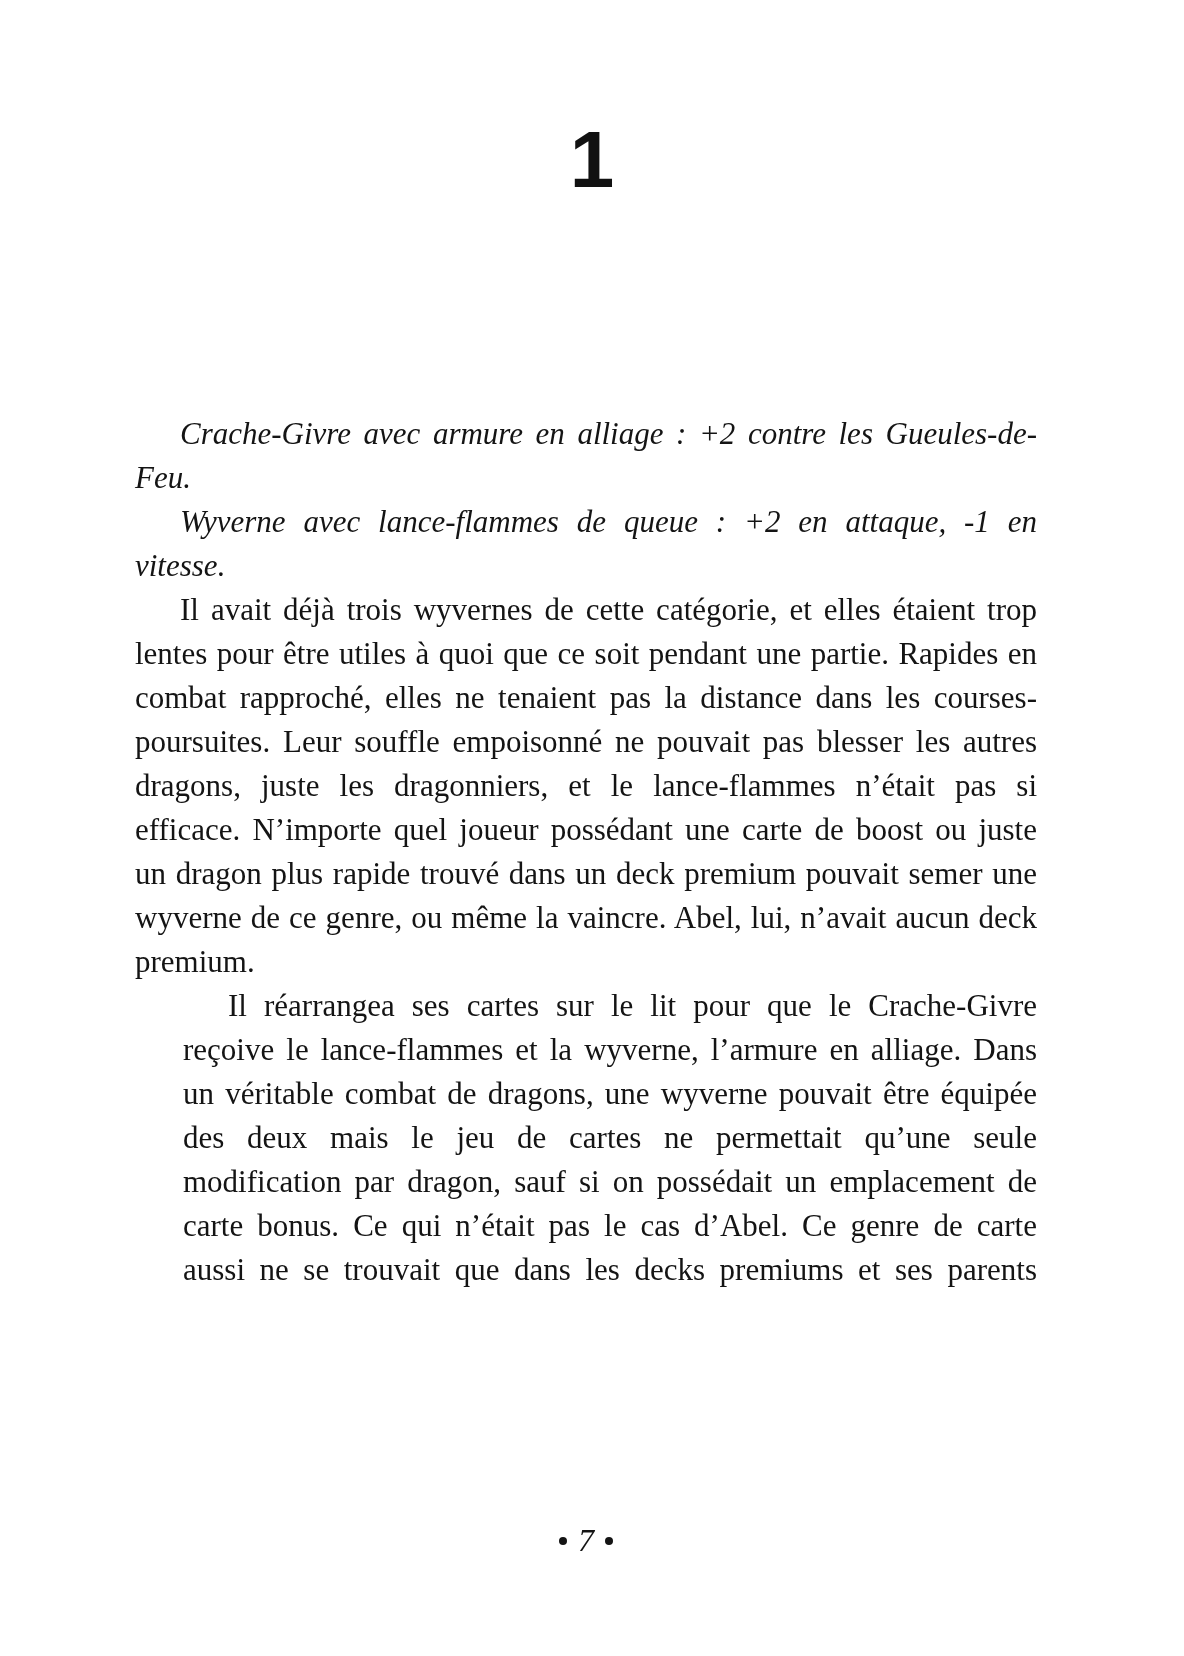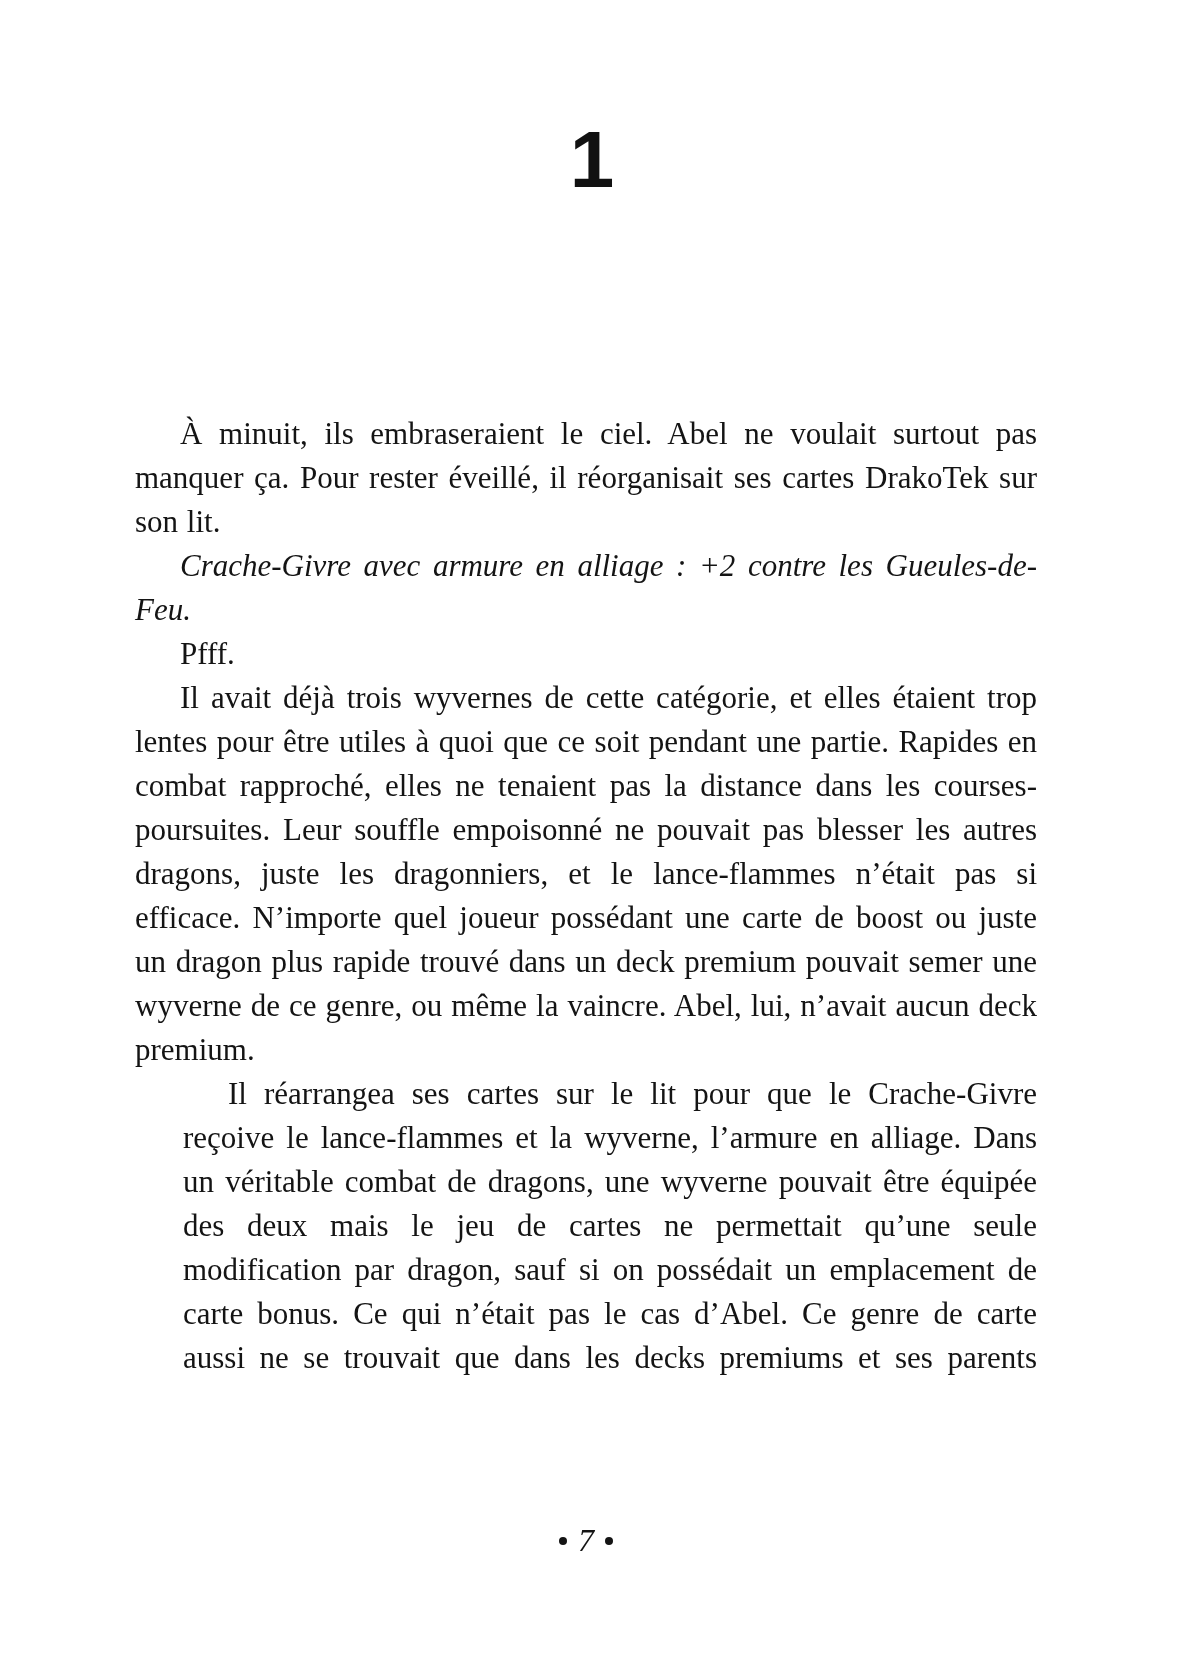--- a/index.html
+++ b/index.html
@@ -79,23 +79,22 @@
   }
 </style>
 </head>
 <body>
 
 <div class="page">
 
   <div class="chapter-number">1</div>
 
   <div class="text-block">
-    <p class="para">À minuit, ils embraseraient le ciel. Abel ne voulait surtout pas manquer ça. Pour rester éveillé, il réorganisait ses cartes DrakoTek sur son lit.</p>
     <p class="para italic">Crache-Givre avec armure en alliage : +2 contre les Gueules-de-Feu.</p>
-    <p class="para">Pfff.</p>
+    <p class="para italic">Wyverne avec lance-flammes de queue : +2 en attaque, -1 en vitesse.</p>
     <p class="para">Il avait déjà trois wyvernes de cette catégorie, et elles étaient trop lentes pour être utiles à quoi que ce soit pendant une partie. Rapides en combat rapproché, elles ne tenaient pas la distance dans les courses-poursuites. Leur souffle empoisonné ne pouvait pas blesser les autres dragons, juste les dragonniers, et le lance-flammes n’était pas si efficace. N’importe quel joueur possédant une carte de boost ou juste un dragon plus rapide trouvé dans un deck premium pouvait semer une wyverne de ce genre, ou même la vaincre. Abel, lui, n’avait aucun deck premium.</p>
     <p class="para cont">Il réarrangea ses cartes sur le lit pour que le Crache-Givre reçoive le lance-flammes et la wyverne, l’armure en alliage. Dans un véritable combat de dragons, une wyverne pouvait être équipée des deux mais le jeu de cartes ne permettait qu’une seule modification par dragon, sauf si on possédait un emplacement de carte bonus. Ce qui n’était pas le cas d’Abel. Ce genre de carte aussi ne se trouvait que dans les decks premiums et ses parents</p>
   </div>
 
   <div class="folio">
     <span class="dot"></span><span class="num">7</span><span class="dot"></span>
   </div>
 
 </div>
 

